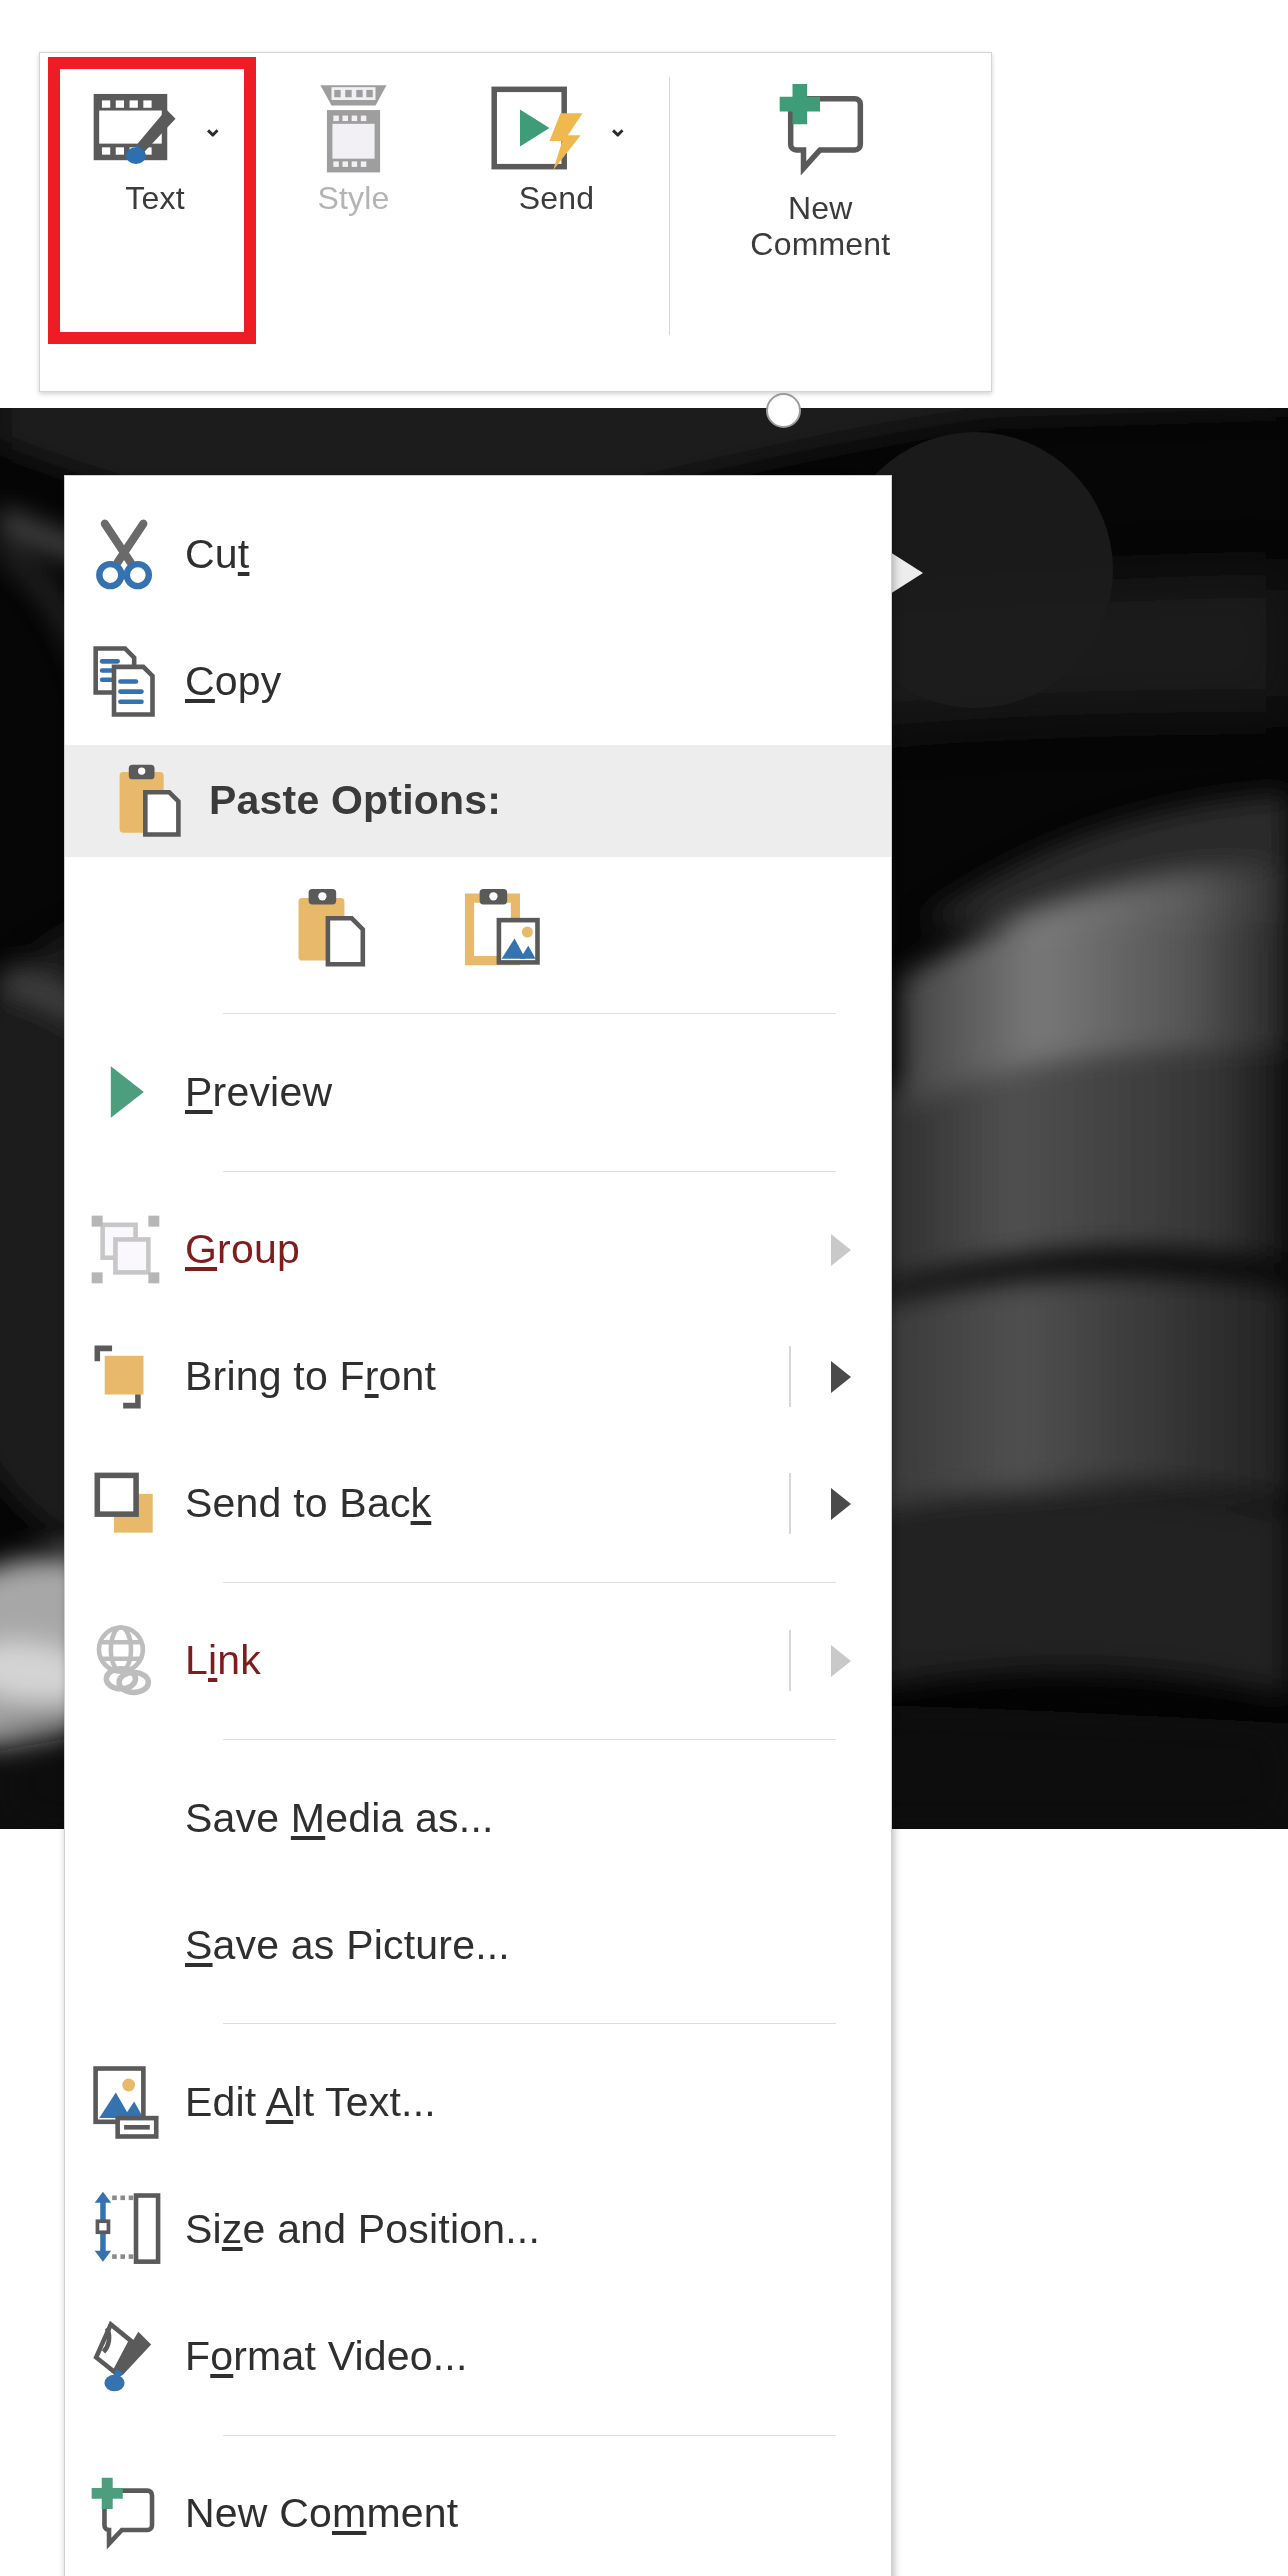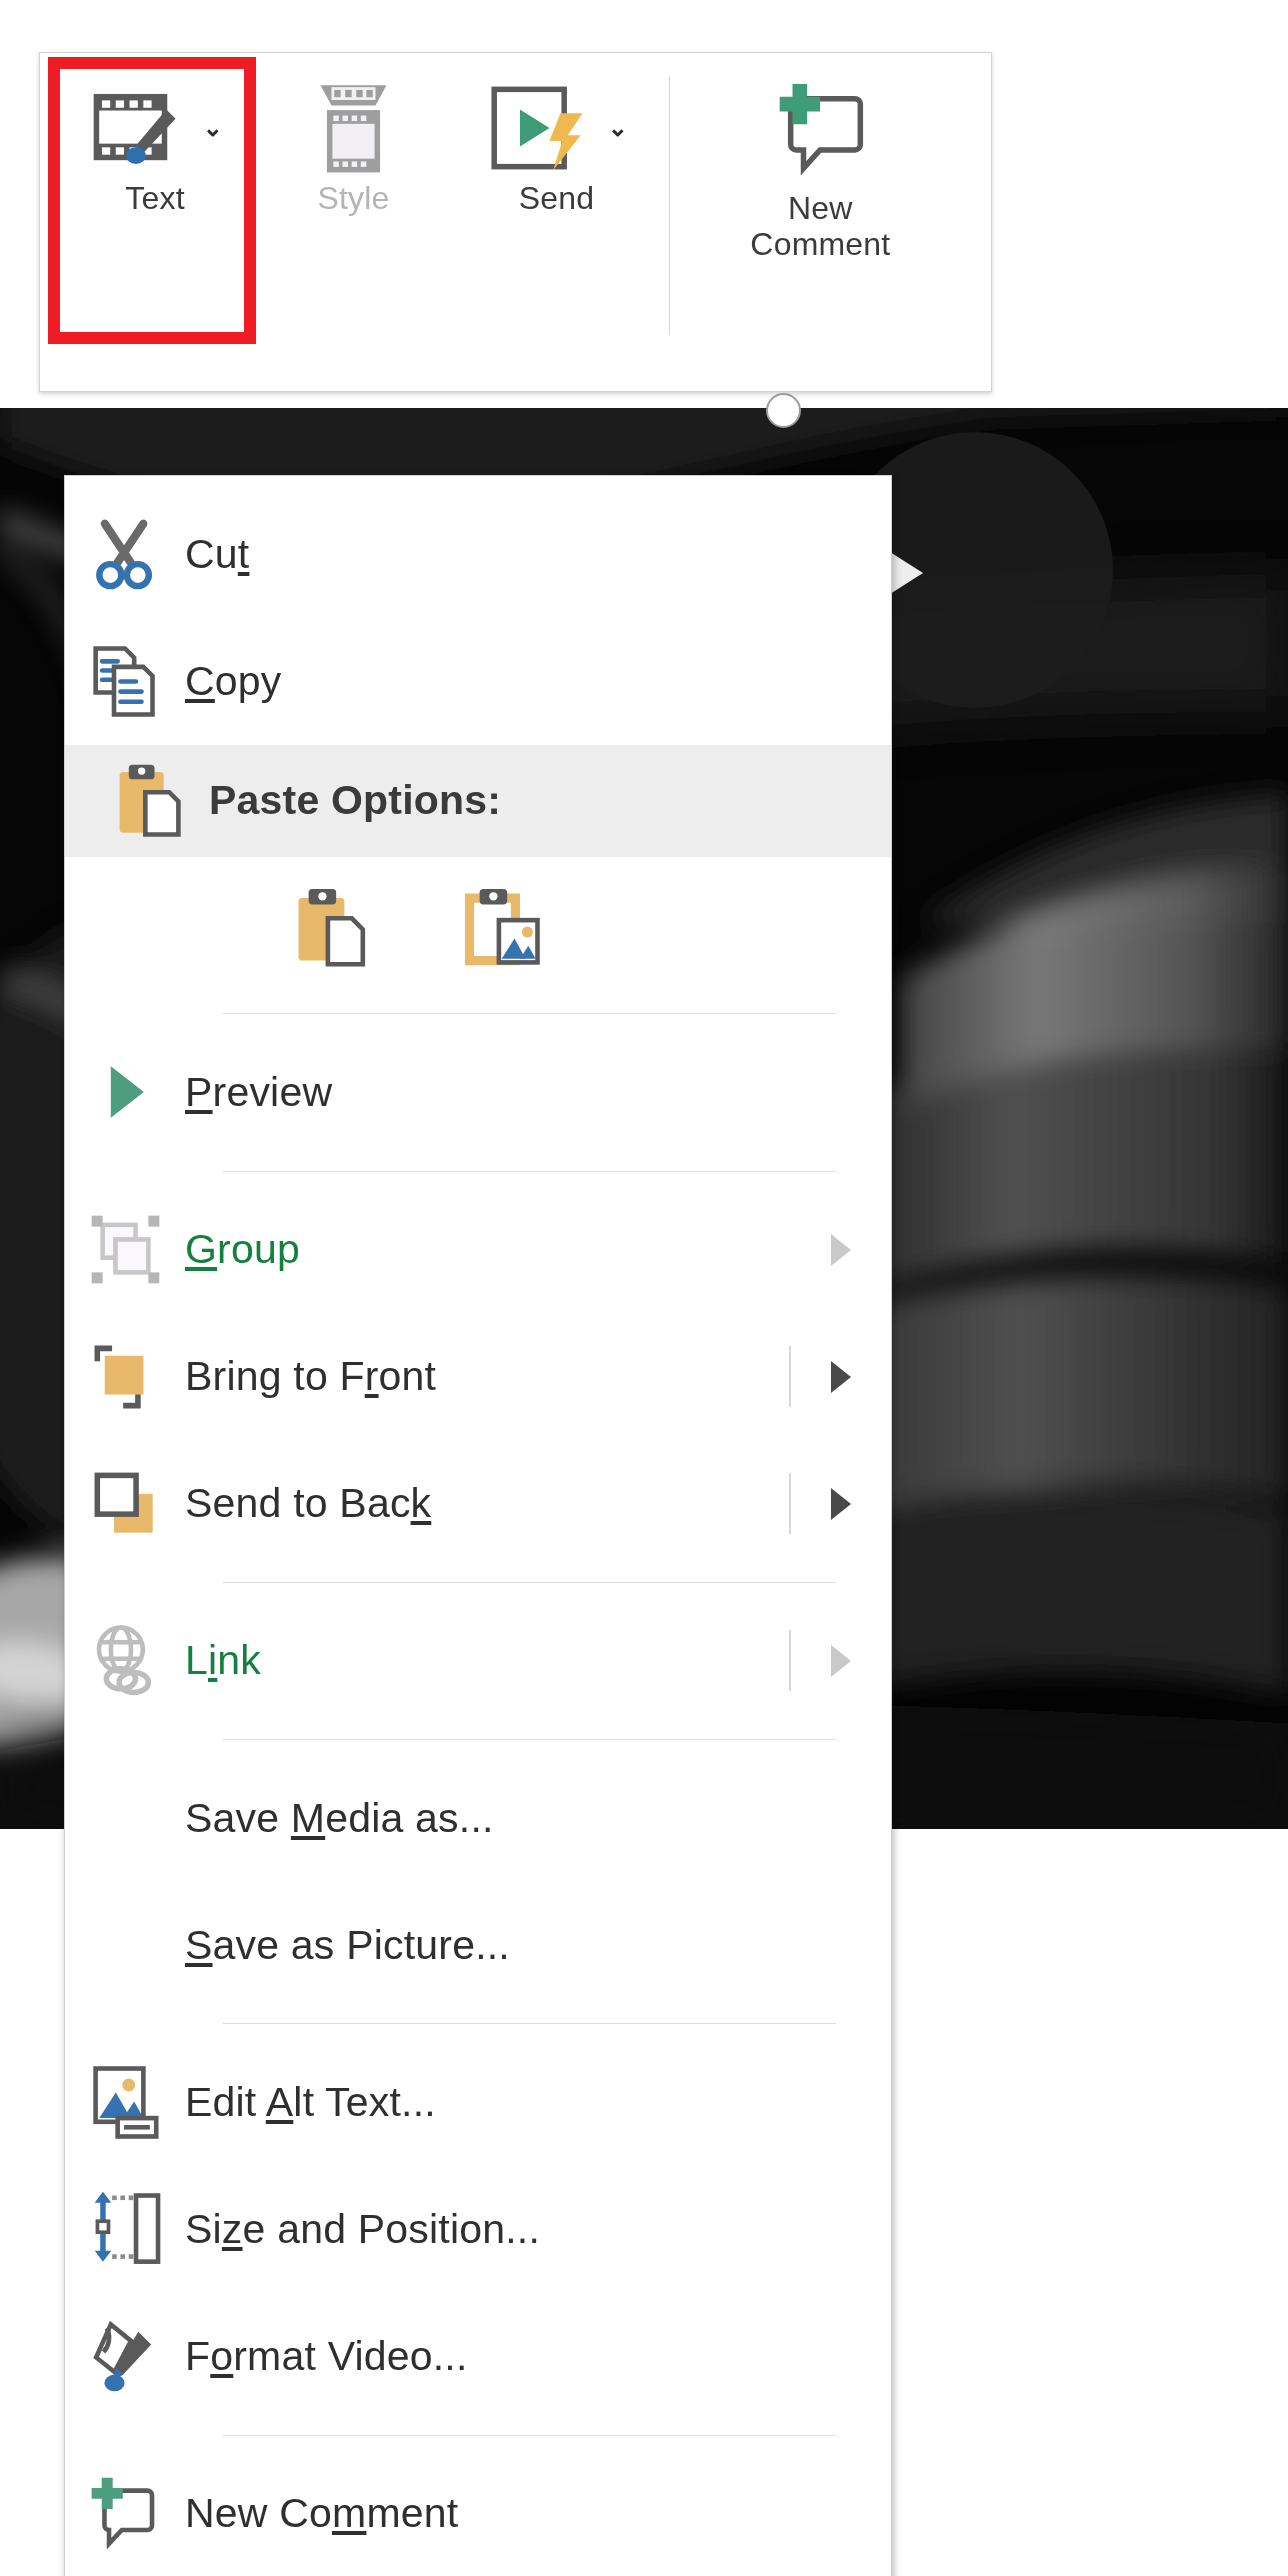--- a/index.html
+++ b/index.html
@@ -174,21 +174,21 @@
     display: flex;
     align-items: center;
     justify-content: center;
   }
   .cm-label {
     font-size: 41px;
     color: #2f2f2f;
     letter-spacing: 0.2px;
     white-space: nowrap;
   }
-  .cm-item.disabled .cm-label { color: #15803d; }
+  .cm-item.disabled .cm-label { color: #7f1d1d; }
   .cm-item.header {
     background: #ededed;
     height: 112px;
     padding-left: 24px;
   }
   .cm-item.header .cm-label {
     font-weight: bold;
     color: #3a3a3a;
   }
   .cm-label u { text-decoration: underline; text-underline-offset: 3.7px; }

